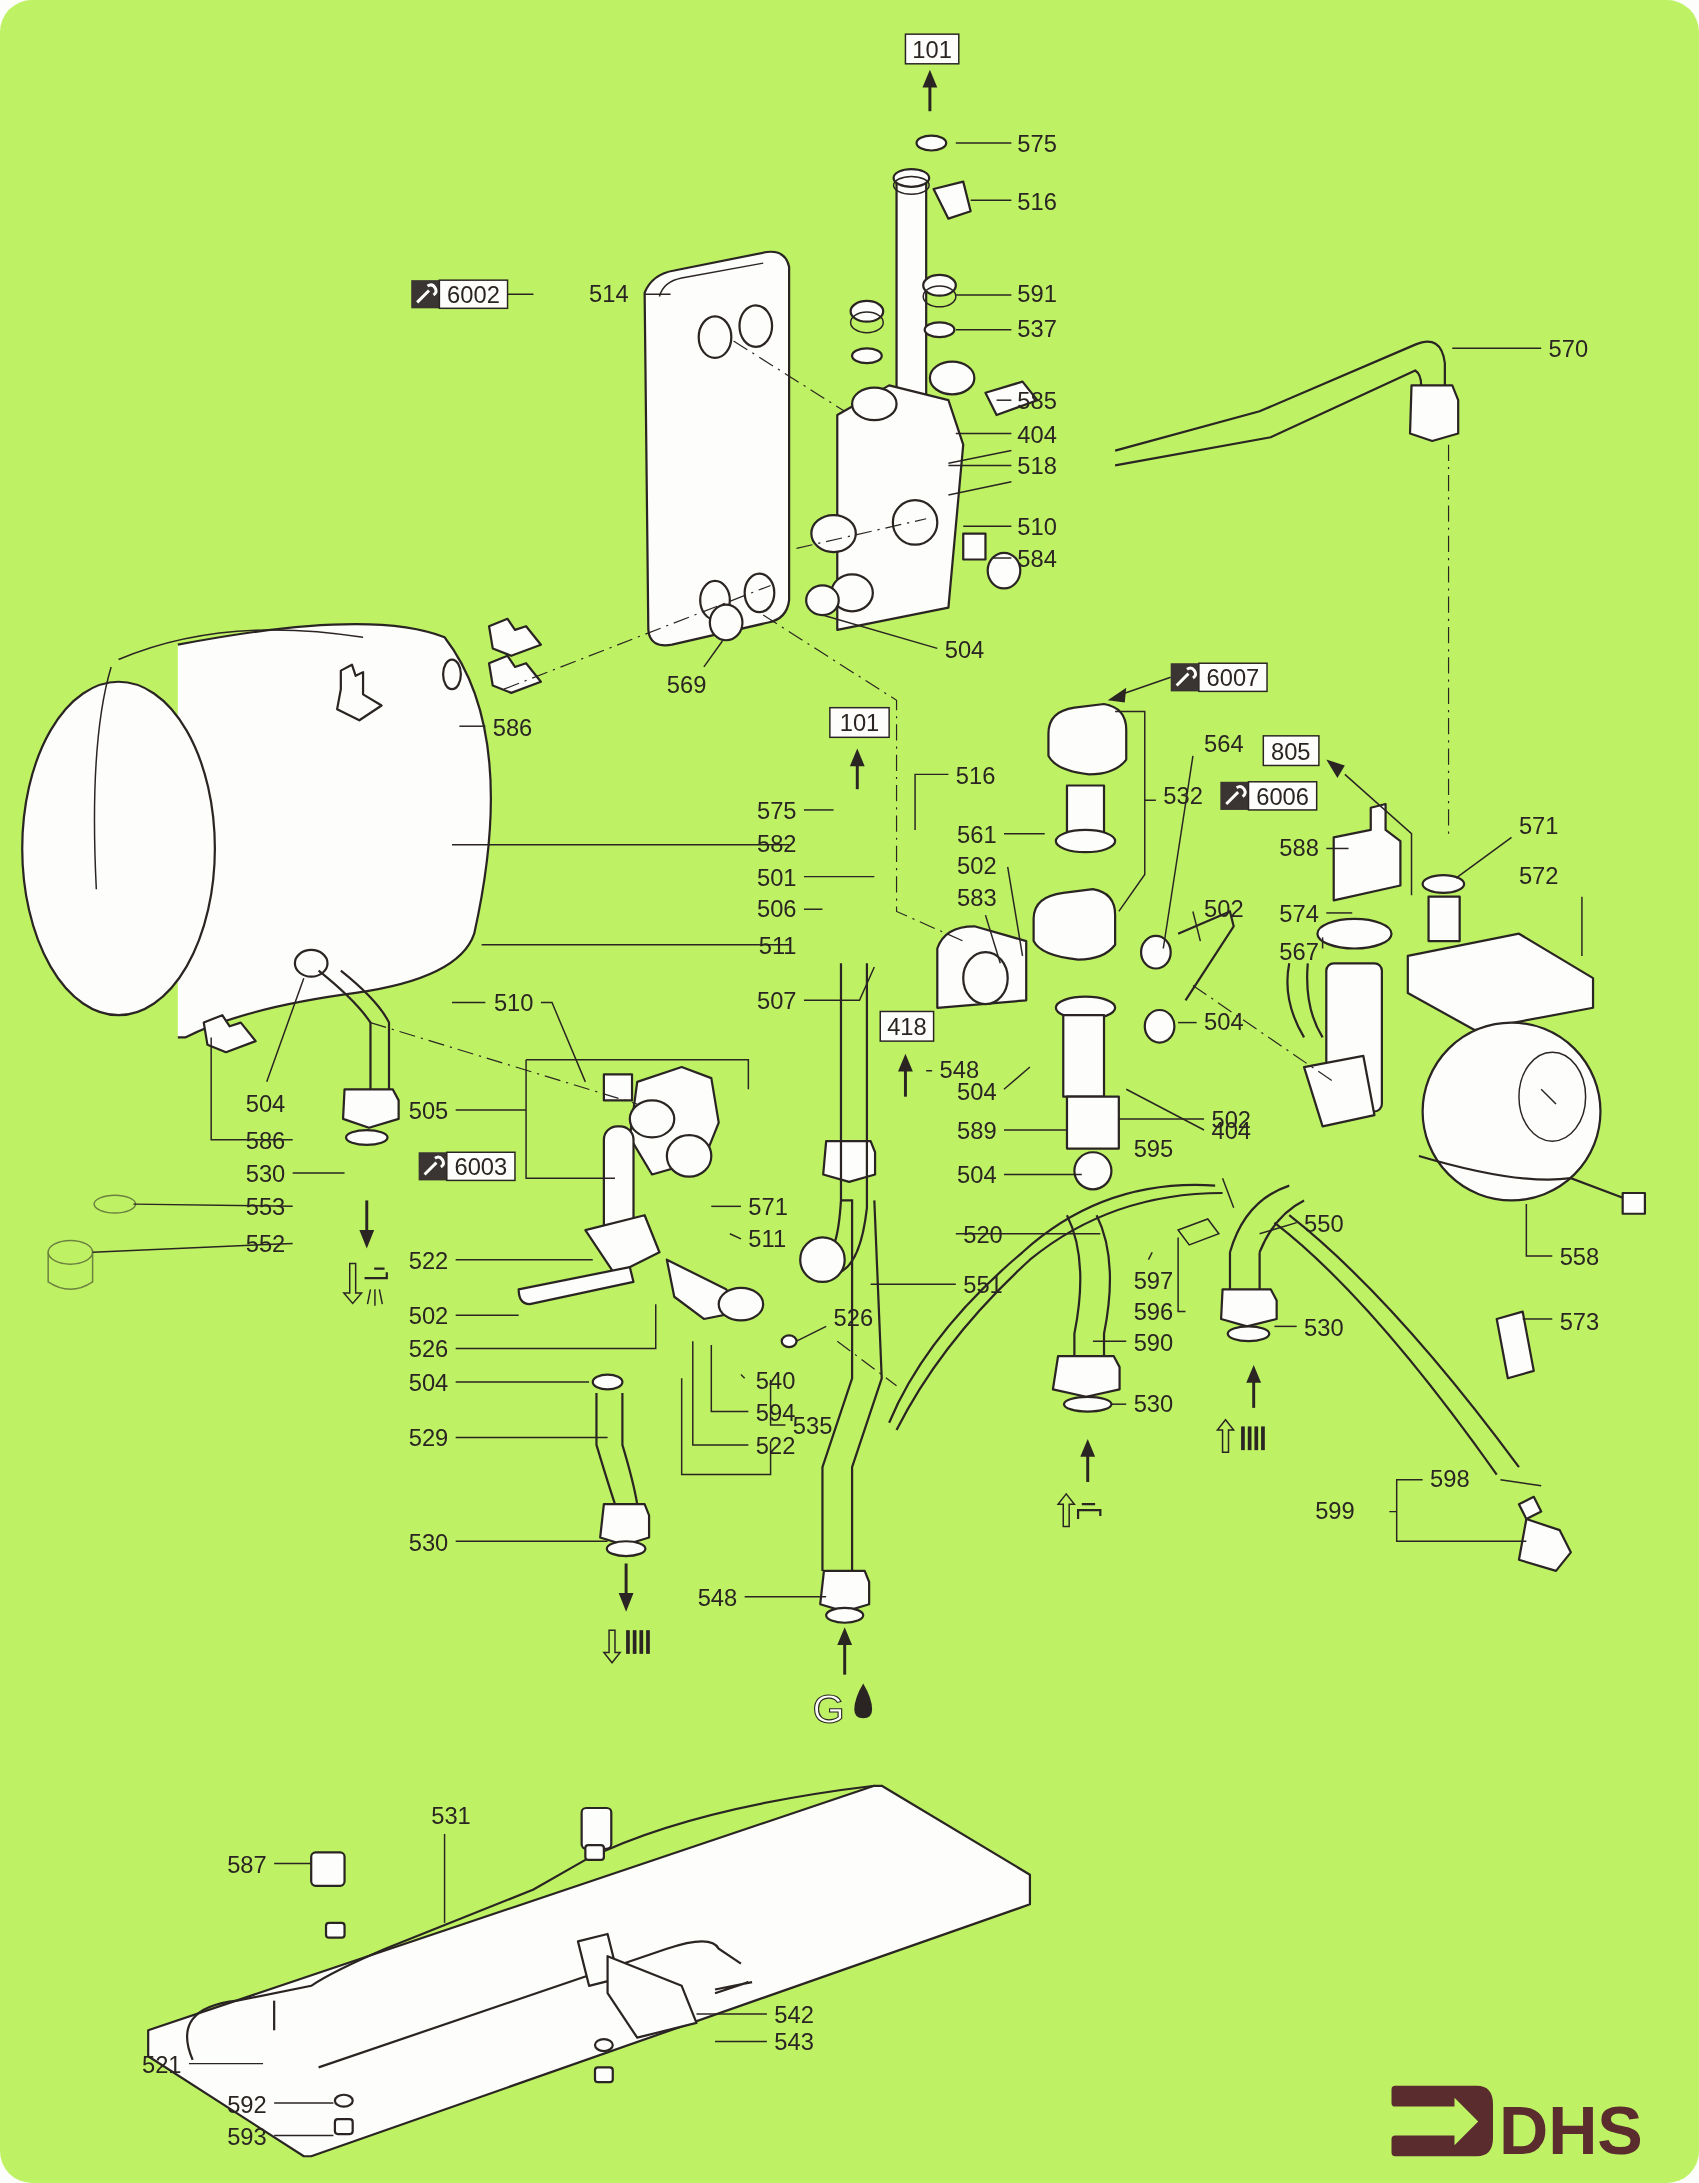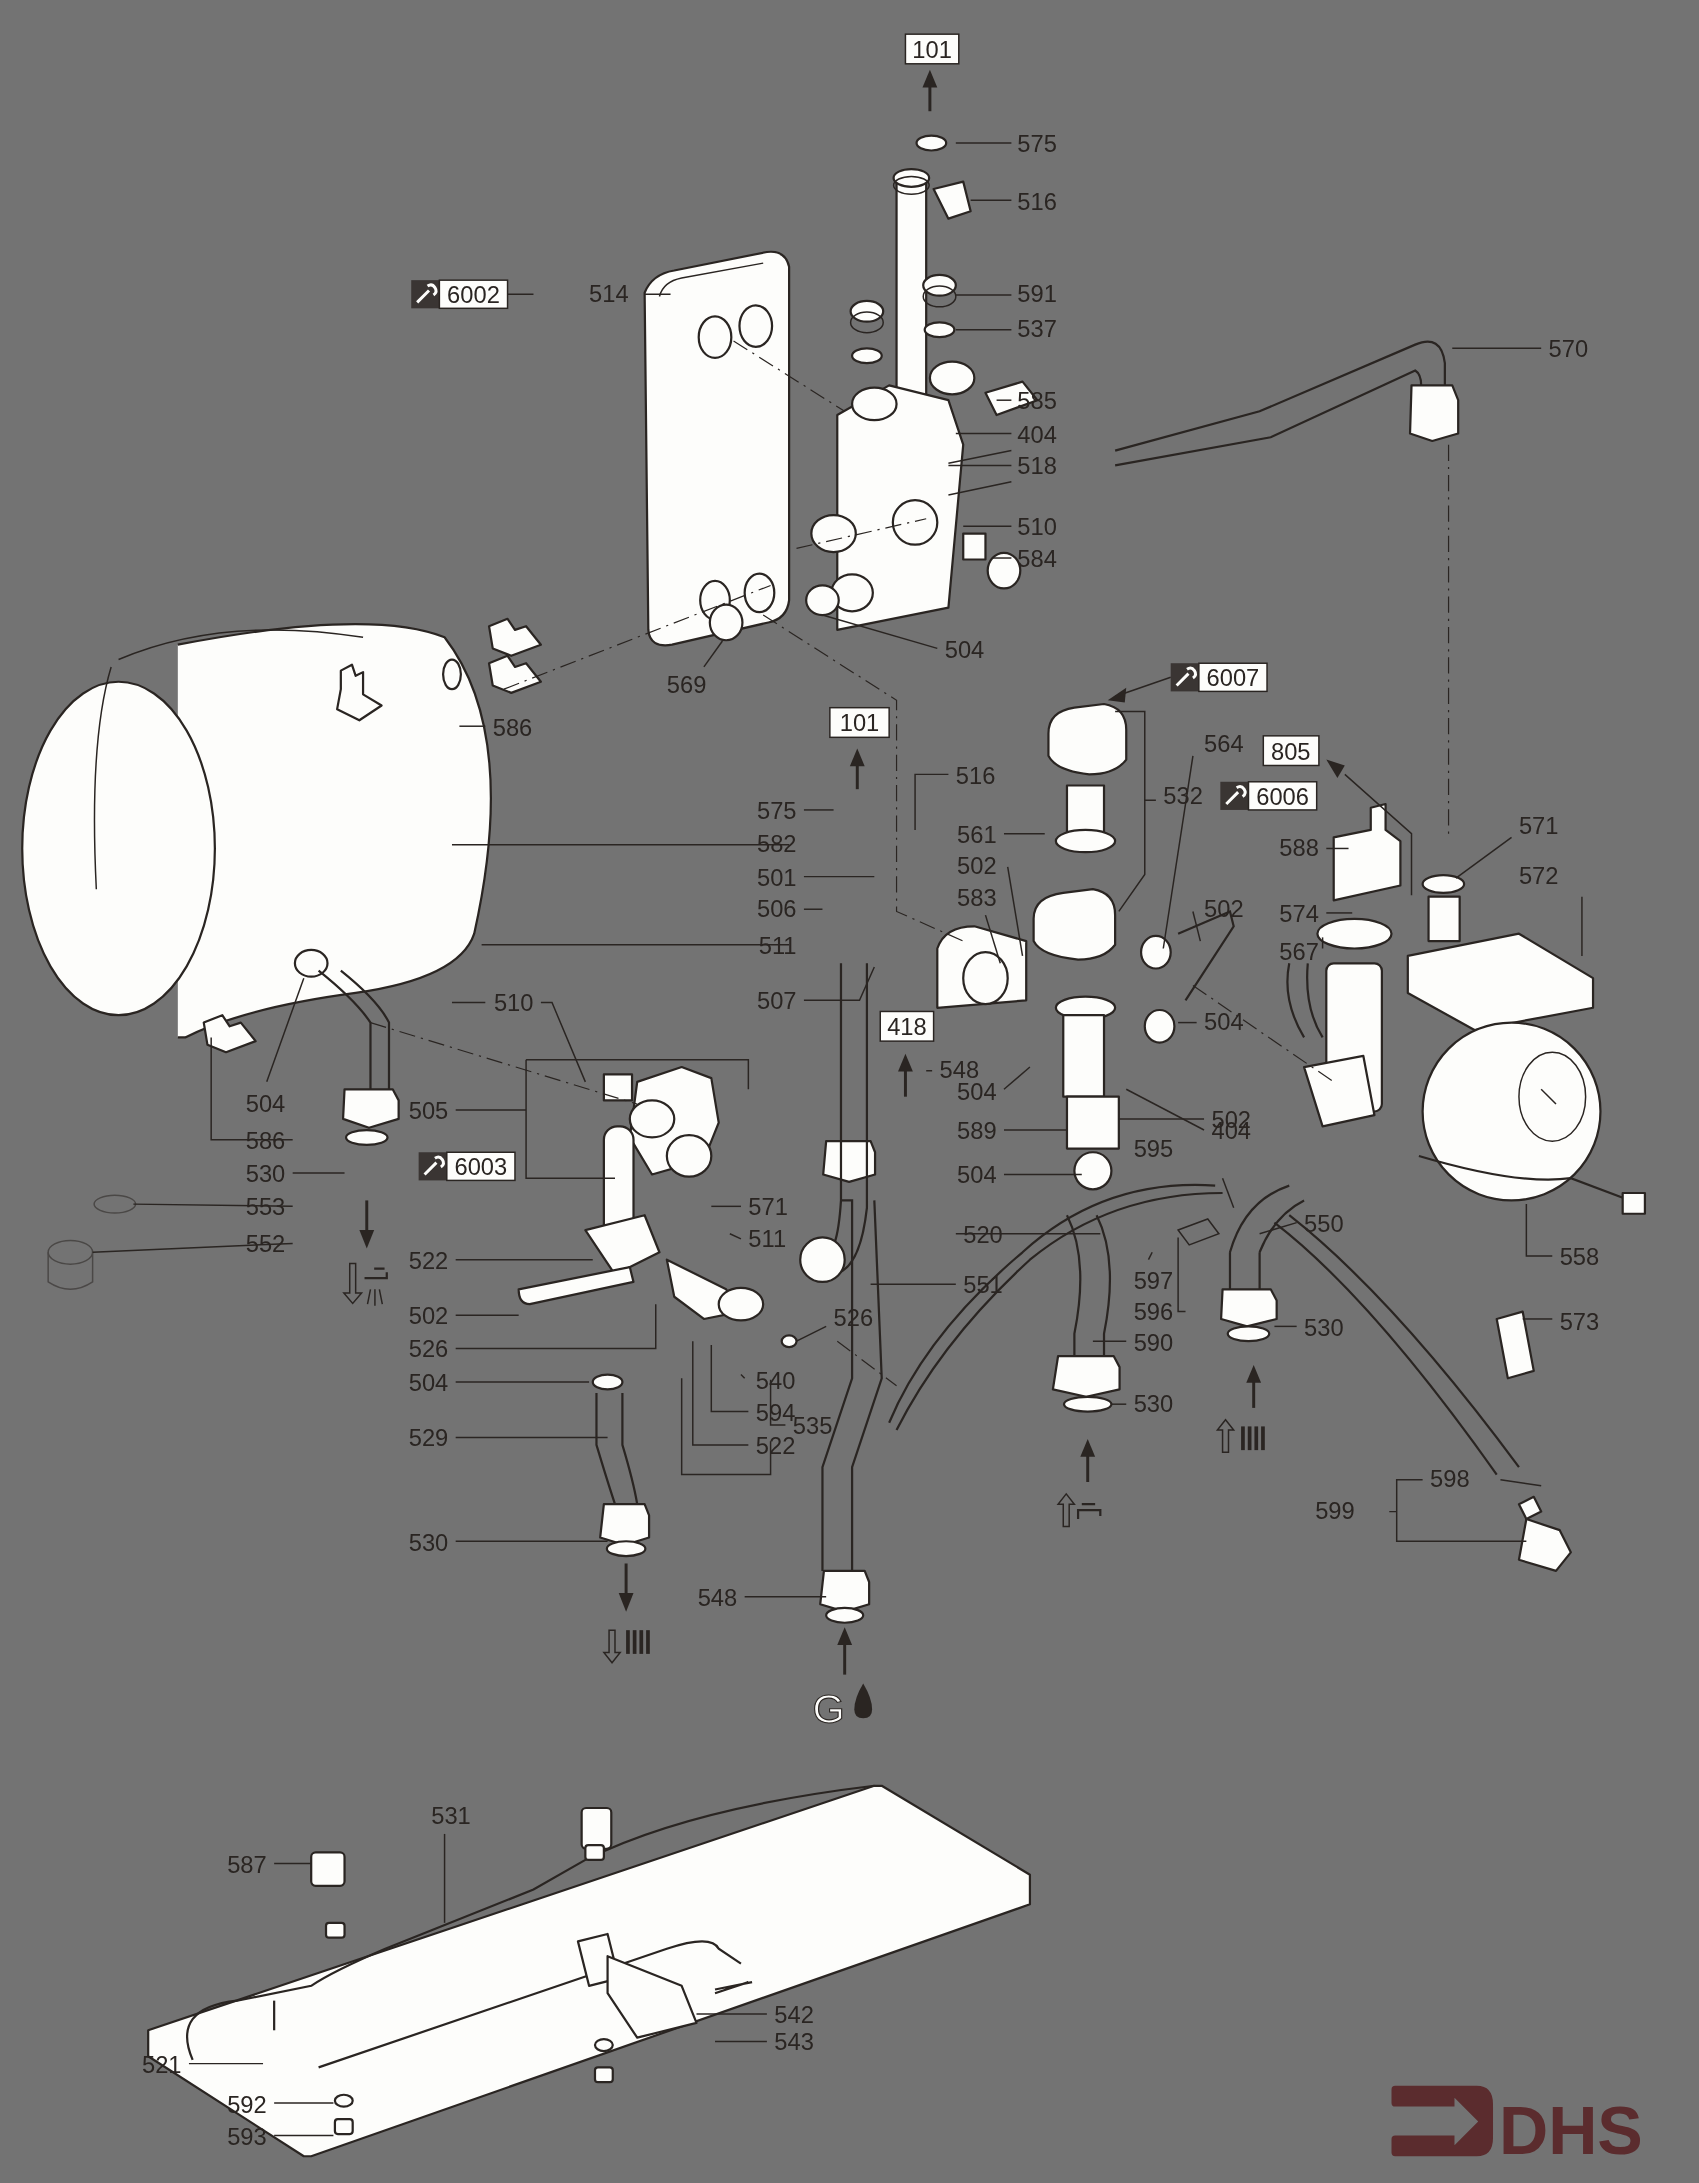--- a/index.html
+++ b/index.html
@@ -1,16 +1,16 @@
 <!DOCTYPE html>
 <html style="font-size:12px"><head>
 <meta charset="utf-8">
 <style>
   html, body { margin: 0; padding: 0; background: #fdfdfb; }
-  #canvas { position: relative; width: 1699px; height: 2183px; overflow: hidden; background: #737373; }
+  #canvas { position: relative; width: 1699px; height: 2183px; overflow: hidden; background: #bef264; border-radius: 32px; }
   svg { position: absolute; left: 0; top: 0; }
   .lbl { font-family: "Liberation Sans", sans-serif; font-size: 32px; fill: #2a2522; }
   .ref { font-family: "Liberation Sans", sans-serif; font-size: 32px; fill: #2a2522; }
   .ln { stroke: #2a2522; stroke-width: 2; fill: none; }
   .part { stroke: #2a2522; stroke-width: 3; fill: #fdfdfb; stroke-linejoin: round; }
   .part-thin { stroke: #2a2522; stroke-width: 2; fill: none; }
   .dash { stroke: #2a2522; stroke-width: 1.6; fill: none; stroke-dasharray: 22 8 3 8; }
   .arrow { stroke: #2a2522; stroke-width: 4; fill: none; }
   .refbox { fill: #fdfdfb; stroke: #2a2522; stroke-width: 2; }
   .toolbg { fill: #3a3533; }

